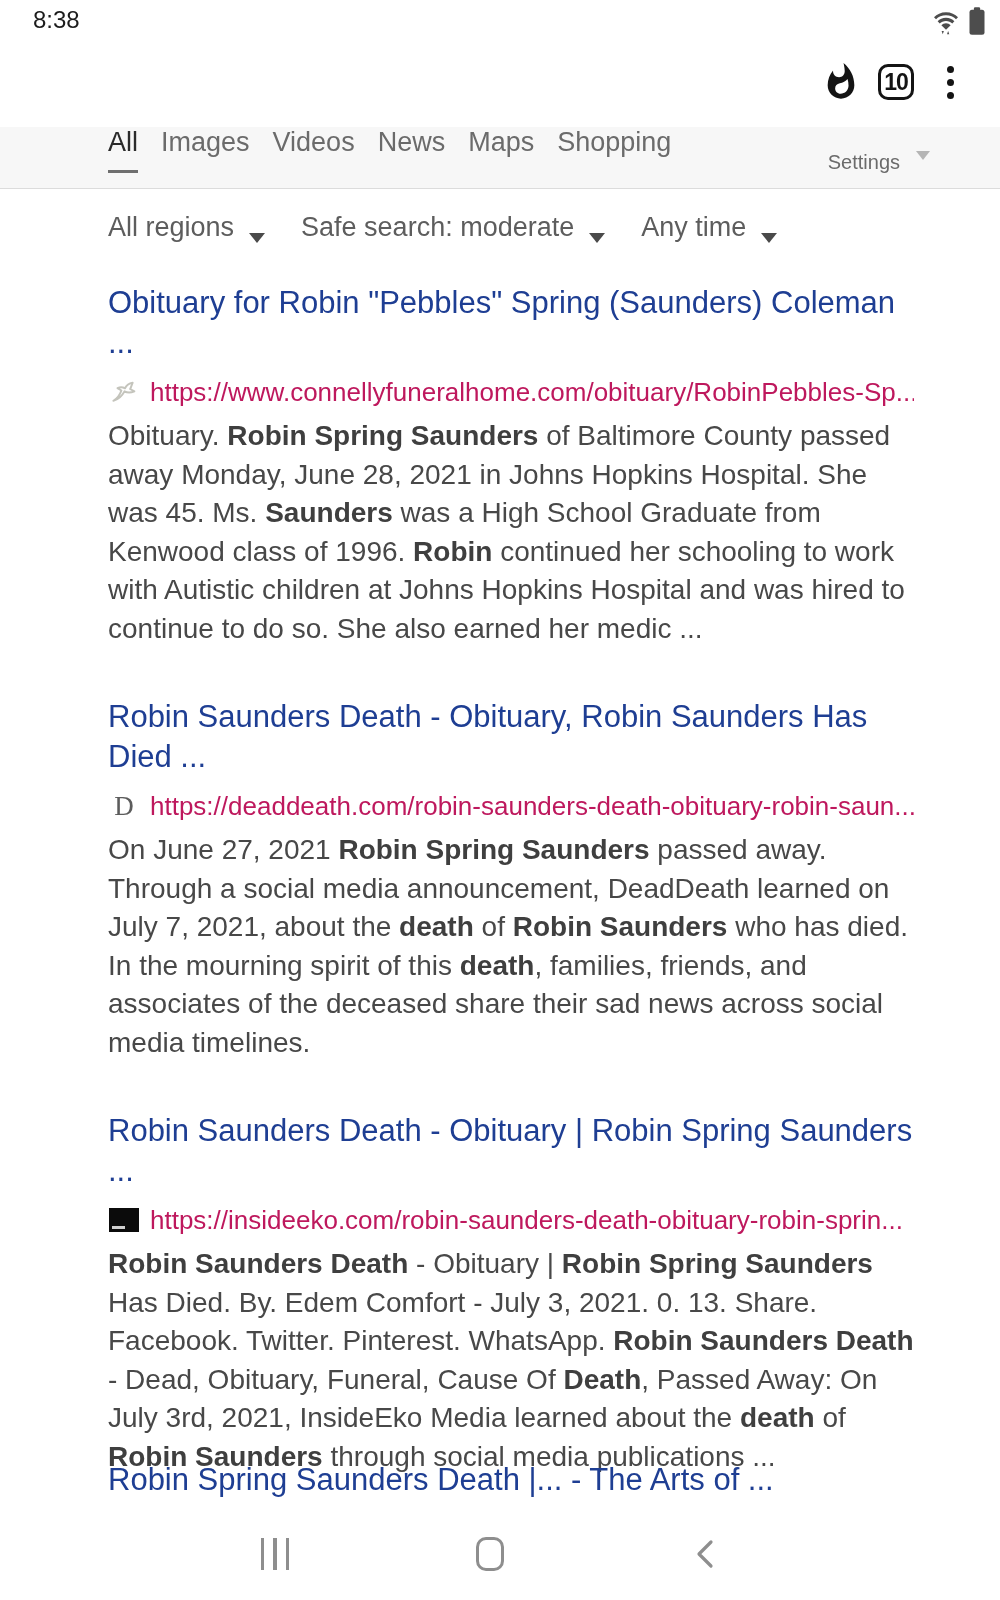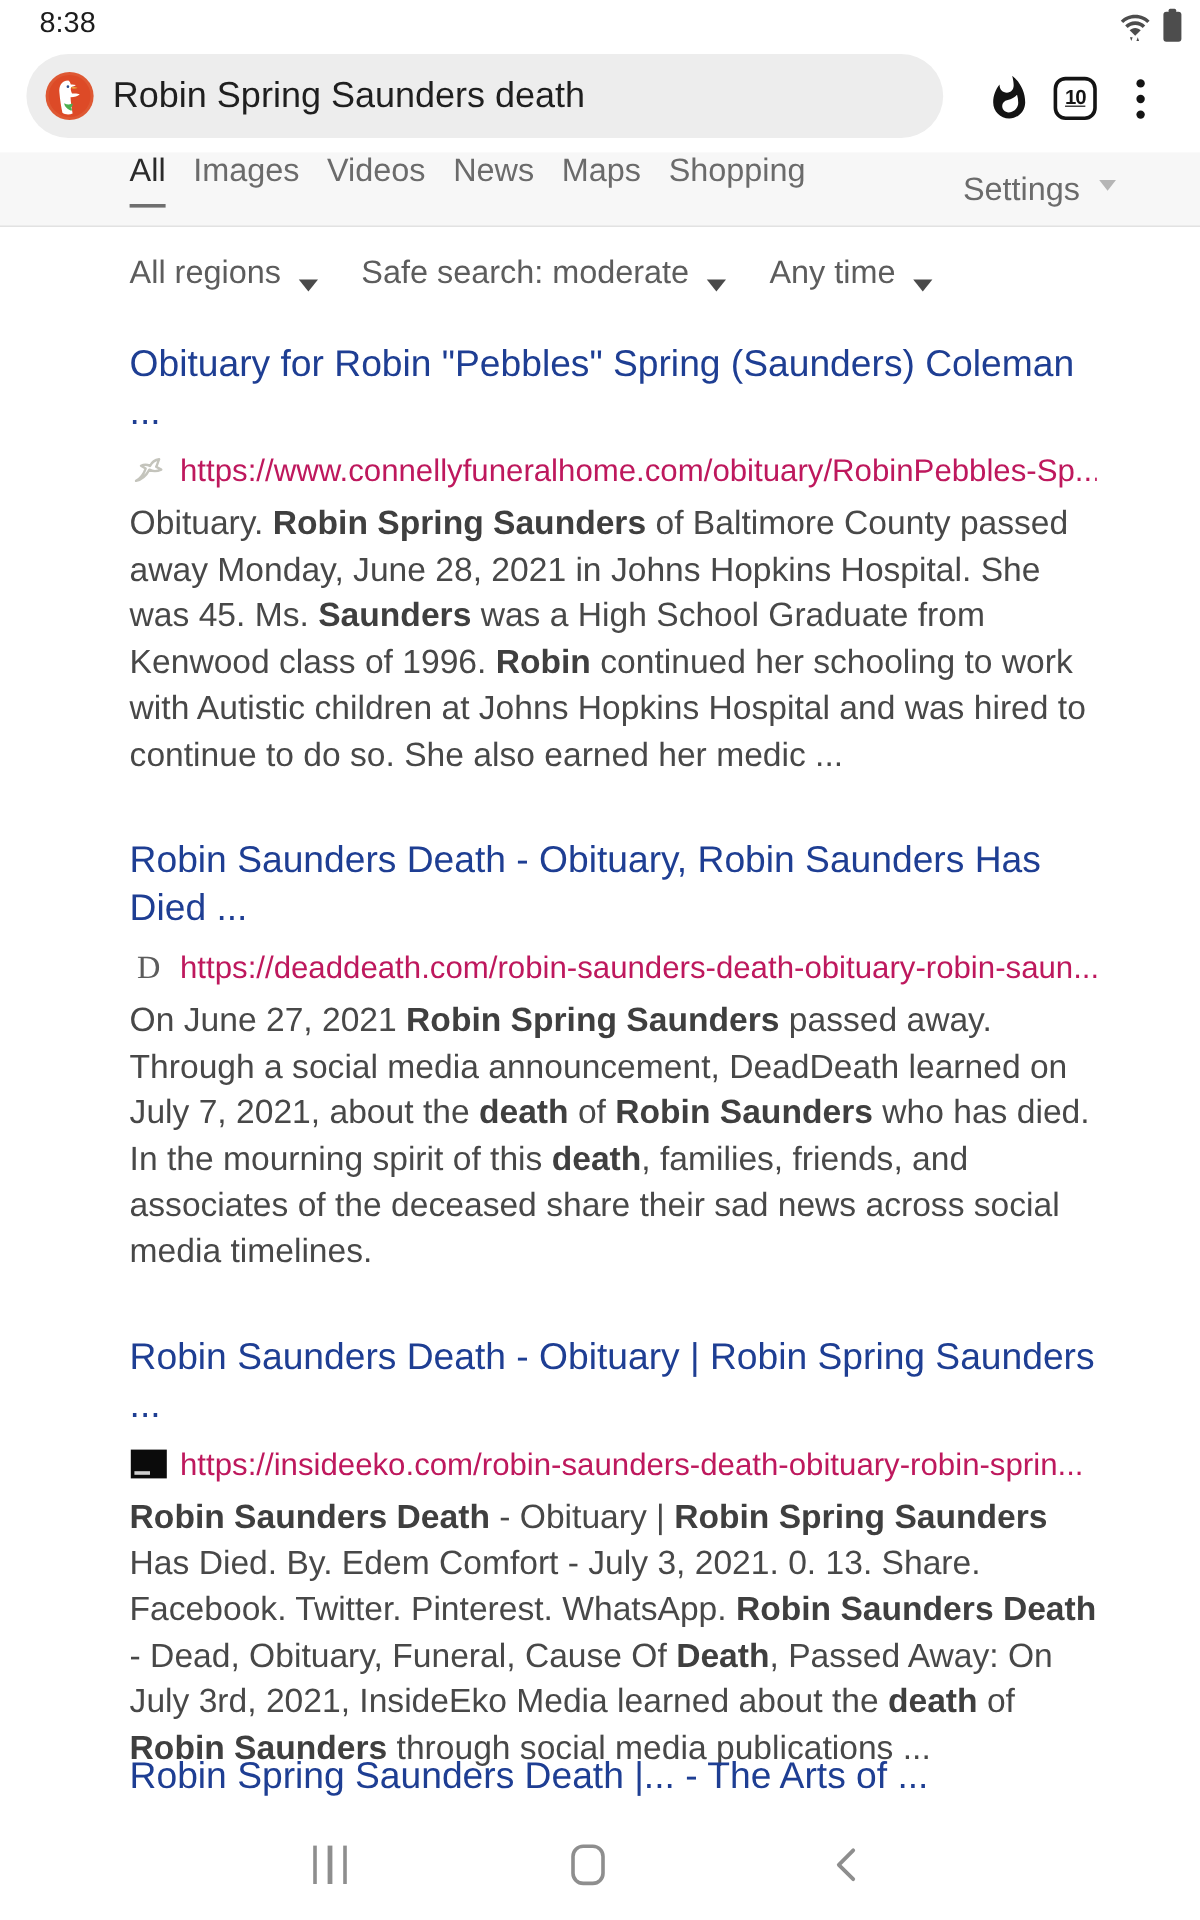--- a/index.html
+++ b/index.html
@@ -22,35 +22,35 @@
   }
   .ddg-logo { width:42px; height:42px; flex:0 0 auto; }
   .query { margin-left:15px; font-size:30px; color:#1f1f1f; white-space:nowrap; overflow:hidden; }
   .barbtn { position:absolute; top:0; height:88px; display:flex; align-items:center; justify-content:center; }
   .btn-fire { left:815px; width:52px; }
   .btn-tabs { left:870px; width:52px; }
   .btn-menu { left:928px; width:44px; }
   .tabcount {
     width:36px; height:36px; border:3.5px solid #141414; border-radius:10px;
     display:flex; align-items:center; justify-content:center;
-    font-size:17px; font-weight:bold; color:#141414; letter-spacing:-1px;text-decoration:underline;
+    font-size:23px; font-weight:bold; color:#141414; letter-spacing:-1px;
   }
   .kebab { display:flex; flex-direction:column; gap:6px; }
   .kebab i { width:7px; height:7px; border-radius:50%; background:#141414; }
 
   
   .serp-tabs {
     position:absolute; top:127px; left:0; right:0; height:62px;
     background:#f7f7f7; border-bottom:1px solid #dcdcdc;
     display:flex; align-items:flex-end; padding:0 0 16px 108px;
   }
   .tab { position:relative; font-size:27px; color:#6b6b6b; padding:0 0 14px 0; margin-right:23px; }
   .tab.active { color:#2b2b2b; }
   .tab.active .tline { position:absolute; left:0; right:0; bottom:-1px; height:3px; background:#6f6f6f; }
-  .settings { position:absolute; right:70px; bottom:14px; display:flex; align-items:center; gap:16px; font-size:27px; color:#6b6b6b;margin-top:20px; }
+  .settings { position:absolute; right:70px; bottom:14px; display:flex; gap:16px; font-size:20px; color:#6b6b6b;margin-top:20px; }
   .tri { width:0; height:0; border-left:8px solid transparent; border-right:8px solid transparent; border-top:10px solid #4a4a4a; }
   .tri.light { border-top-color:#b5b5b5; border-left-width:7px; border-right-width:7px; border-top-width:9px; margin-bottom:8px; }
 
   
   .filters { position:absolute; top:212px; left:108px; display:flex; gap:36px; align-items:center; }
   .filter { display:flex; align-items:flex-end; gap:15px; font-size:27px; color:#5d5d5d; }
   .filter .tri { margin-top:4px; }
 
   
   .results { position:absolute; top:256px; left:108px; width:806px; }
@@ -97,33 +97,20 @@
     <span>
       <svg width="18" height="30" viewBox="0 0 14 24">
         <rect x="4.5" y="1" width="5" height="3" rx="1" fill="#4d4d4d"></rect>
         <rect x="1" y="3" width="12" height="20" rx="2" fill="#4d4d4d"></rect>
       </svg>
     </span>
   </span>
 </div>
 
 <div class="browserbar">
-  <div class="searchpill">
-    <span class="ddg-logo">
-      <svg width="42" height="42" viewBox="0 0 42 42">
-        <circle cx="21" cy="21" r="20" fill="#de5833"></circle>
-        <circle cx="21" cy="21" r="17.5" fill="#dd4a27"></circle>
-        <path d="M20 8 C14 8 12 13 12.5 18 C13 24 14 30 15 35 C17 36.5 21 36.8 23.5 35.5 C22.5 30 22 26 21.8 22 C25 22 28 21 29.5 19.5 C27.8 18.8 25 18.8 23 19 C22 16.5 21.5 15 22.5 13.5 C24 13.2 25.4 12.7 26.2 11.9 C24.8 11.4 23.4 11.2 22 11.4 C21.6 9.8 21 8.6 20 8 Z" fill="#fff"></path>
-        <circle cx="19.6" cy="13.2" r="1.1" fill="#2d4f8e"></circle>
-        <path d="M22.5 13.5 C24.5 13.3 26.5 13.6 27.6 14.3 C26.2 14.9 24.3 15 22.8 14.8 Z" fill="#e8a33d"></path>
-        <path d="M16.5 27 C18.5 28.2 21.5 28.3 23.5 27.3 C23.8 29 22.9 30.3 21.9 30.6 C23 31.4 23.2 32.5 22.6 33.2 C21 32.8 19.5 32 18.4 30.8 C17.3 29.8 16.6 28.5 16.5 27 Z" fill="#4caf50"></path>
-      </svg>
-    </span>
-    <span class="query">Robin Spring Saunders death</span>
-  </div>
   <div class="barbtn btn-fire">
     <span>
       <svg width="40" height="40" viewBox="0 0 24 24">
         <path d="M13.5.67s.74 2.65.74 4.8c0 2.06-1.35 3.73-3.41 3.73-2.07 0-3.63-1.67-3.63-3.73l.03-.36C5.21 7.51 4 10.62 4 14c0 4.42 3.58 8 8 8s8-3.58 8-8C20 8.61 17.41 3.8 13.5.67zM11.71 19c-1.78 0-3.22-1.4-3.22-3.14 0-1.62 1.05-2.76 2.81-3.12 1.77-.36 3.6-1.21 4.62-2.58.39 1.29.59 2.65.59 4.04 0 2.65-2.15 4.8-4.8 4.8z" fill="#141414"></path>
       </svg>
     </span>
   </div>
   <div class="barbtn btn-tabs">
     <span class="tabcount">10</span>
   </div>

